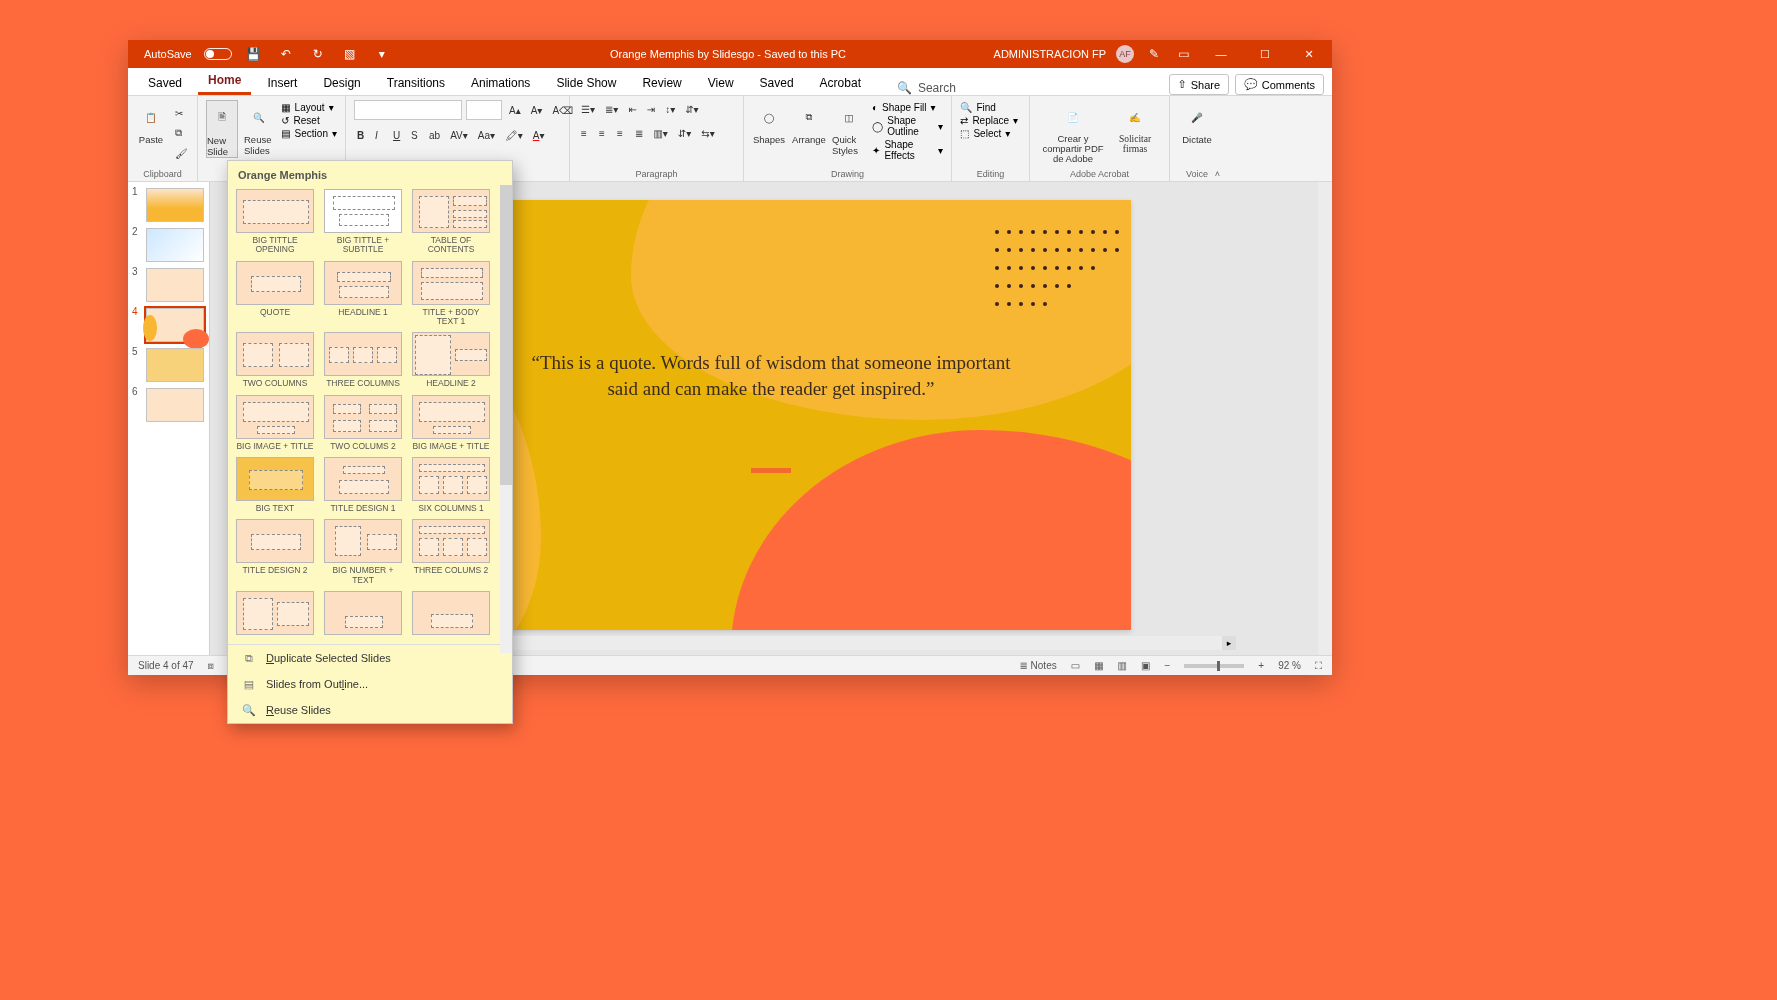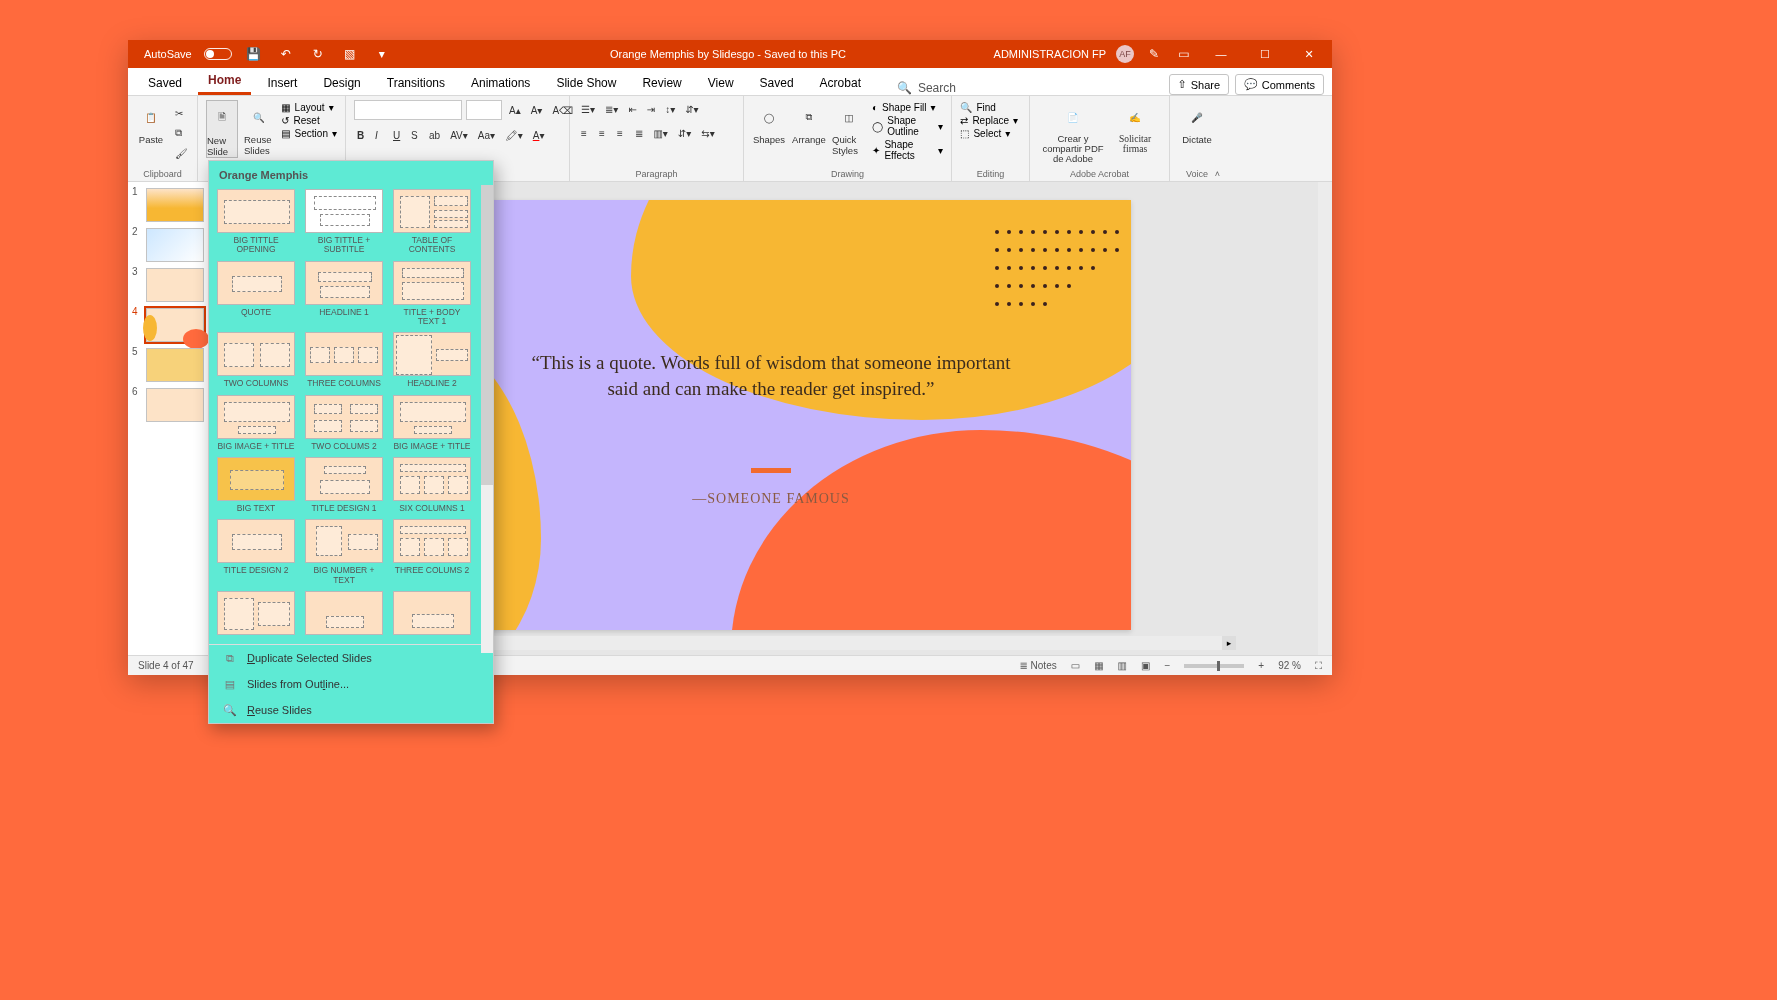--- a/index.html
+++ b/index.html
@@ -37,39 +37,39 @@
   .stack { display:flex; flex-direction:column; gap:2px; font-size:10px;}
   .linked{ display:flex;align-items:center;gap:4px;}
   
   .workarea { position:absolute; top:142px; left:0; right:0; bottom:20px; display:flex; background:#e6e6e6;}
   .thumbs { width:82px; background:#fff; border-right:1px solid #d0d0d0; overflow:hidden;}
   .thumb { margin:6px 6px; position:relative;}
   .thumb .num{ position:absolute; left:-2px; top:-2px; font-size:10px; color:#555;}
   .thumbimg { width:58px; height:34px; margin-left:12px; border:1px solid #c3c3c3; background:#fde3c7;}
   .thumb.sel .thumbimg{ outline:2px solid #d83b01;}
   .canvaswrap { flex:1; position:relative; display:flex; flex-direction:column;}
-  .canvas { margin:18px auto 0; width:720px; height:430px; background:#c4b5fd; position:relative; box-shadow:0 2px 5px rgba(0,0,0,0.15); overflow:hidden;}
+  .canvas { margin:18px auto 0; width:720px; height:430px; background:#eab308; position:relative; box-shadow:0 2px 5px rgba(0,0,0,0.15); overflow:hidden;}
   .blobYellow{ position:absolute; right:-60px; top:-140px; width:560px; height:360px; background:#f7b733; border-radius:50% 50% 48% 52%/60% 58% 42% 40%; }
   .blobYellow2{position:absolute;left:-130px;top:130px;width:260px;height:360px;background:#f7b733;border-radius:50% 50% 48% 52%/60% 58% 42% 40%;}
   .blobOrange{ position:absolute; right:-120px; bottom:-200px; width:520px; height:400px; background:#ff6a3d; border-radius:48% 52% 50% 50%/55% 45% 55% 45%;}
   .dots{position:absolute; right:8px; top:24px;}
   .dot{width:4px;height:4px;border-radius:2px;background:#3b221e;display:inline-block;margin:4px;}
   .quote{ position:absolute; left:120px; right:120px; top:150px; text-align:center; color:#3b2b1d; font-size:19px; line-height:1.35; font-family:Georgia,serif;}
   .qline{ width:40px;height:5px;background:#f26a2e; margin:18px auto;}
   .attrib{ text-transform:uppercase; letter-spacing:1px; color:#8a5a41; font-size:14px; text-align:center; font-family:Georgia,serif;}
   
   .vscroll{ position:absolute; right:0; top:0; bottom:0; width:14px; background:#ececec;}
   .hscroll{ height:14px; background:#ececec; margin:6px 96px 0 96px; position:relative;}
   .hscroll .lar,.hscroll .rar{position:absolute;top:0;width:14px;height:14px;background:#ddd;display:flex;align-items:center;justify-content:center;font-size:9px;}
   .hscroll .lar{left:0;} .hscroll .rar{right:0;}
   
   .statusbar{ position:absolute; bottom:0; left:0; right:0; height:20px; background:#f3f3f3; border-top:1px solid #d8d8d8; font-size:10px; display:flex; align-items:center; padding:0 10px; color:#555; gap:14px;}
   .statusbar .spacer{flex:1;}
   
-  .flyout { position:absolute; left:208px; top:160px; width:286px; background:#5eead4; border:1px solid #c8c8c8; box-shadow:3px 6px 16px rgba(0,0,0,0.3); z-index:50;}
+  .flyout { position:absolute; left:227px; top:160px; width:286px; background:#fef9c3; border:1px solid #c8c8c8; box-shadow:3px 6px 16px rgba(0,0,0,0.3); z-index:50;}
   .flyhead{ font-size:11px; font-weight:600; color:#555; padding:8px 10px 4px;}
   .laygrid{ display:grid; grid-template-columns:repeat(3,80px); gap:6px 8px; padding:4px 7px 6px; max-height:550px; }
   .laycell{ display:flex; flex-direction:column; align-items:center; }
   .layprev{ width:78px; height:44px; background:#fde0c3; border:1px solid #b8b8b8; position:relative;}
   .layprev .ph{position:absolute;border:1px dashed #8a8a8a;background:rgba(255,255,255,0.35);}
   .laylabel{ font-size:8.5px; color:#555; text-align:center; line-height:1.1; margin-top:3px; text-transform:uppercase;}
   .flyscroll{position:absolute;right:0;top:24px;bottom:70px;width:12px;background:#efefef;}
   .flyscroll .thumbtrack{position:absolute;top:0;width:100%;height:64%;background:#cfcfcf;}
   .flymenu{ border-top:1px solid #ddd;}
   .flyitem{ font-size:11px; padding:6px 14px; display:flex; align-items:center; gap:10px; color:#333; }
@@ -328,21 +328,20 @@
         <div class="dots">
           <div><span class="dot"></span><span class="dot"></span><span class="dot"></span><span class="dot"></span><span class="dot"></span><span class="dot"></span><span class="dot"></span><span class="dot"></span><span class="dot"></span><span class="dot"></span><span class="dot"></span></div>
           <div><span class="dot"></span><span class="dot"></span><span class="dot"></span><span class="dot"></span><span class="dot"></span><span class="dot"></span><span class="dot"></span><span class="dot"></span><span class="dot"></span><span class="dot"></span><span class="dot"></span></div>
           <div><span class="dot"></span><span class="dot"></span><span class="dot"></span><span class="dot"></span><span class="dot"></span><span class="dot"></span><span class="dot"></span><span class="dot"></span><span class="dot"></span></div>
           <div><span class="dot"></span><span class="dot"></span><span class="dot"></span><span class="dot"></span><span class="dot"></span><span class="dot"></span><span class="dot"></span></div>
           <div><span class="dot"></span><span class="dot"></span><span class="dot"></span><span class="dot"></span><span class="dot"></span></div>
         </div>
         <div class="quote">“This is a quote. Words full of wisdom that someone important said and can make the reader get inspired.”</div>
         <div style="position:absolute;left:0;right:0;top:250px;">
           <div class="qline"></div>
-          <div class="attrib">—SOMEONE FAMOUS</div>
         </div>
       </div>
       <div class="hscroll">
           <div class="lar">◂</div>
           <div class="rar">▸</div>
         </div>
     </div>
     <div class="vscroll"></div>
   </div>
 

